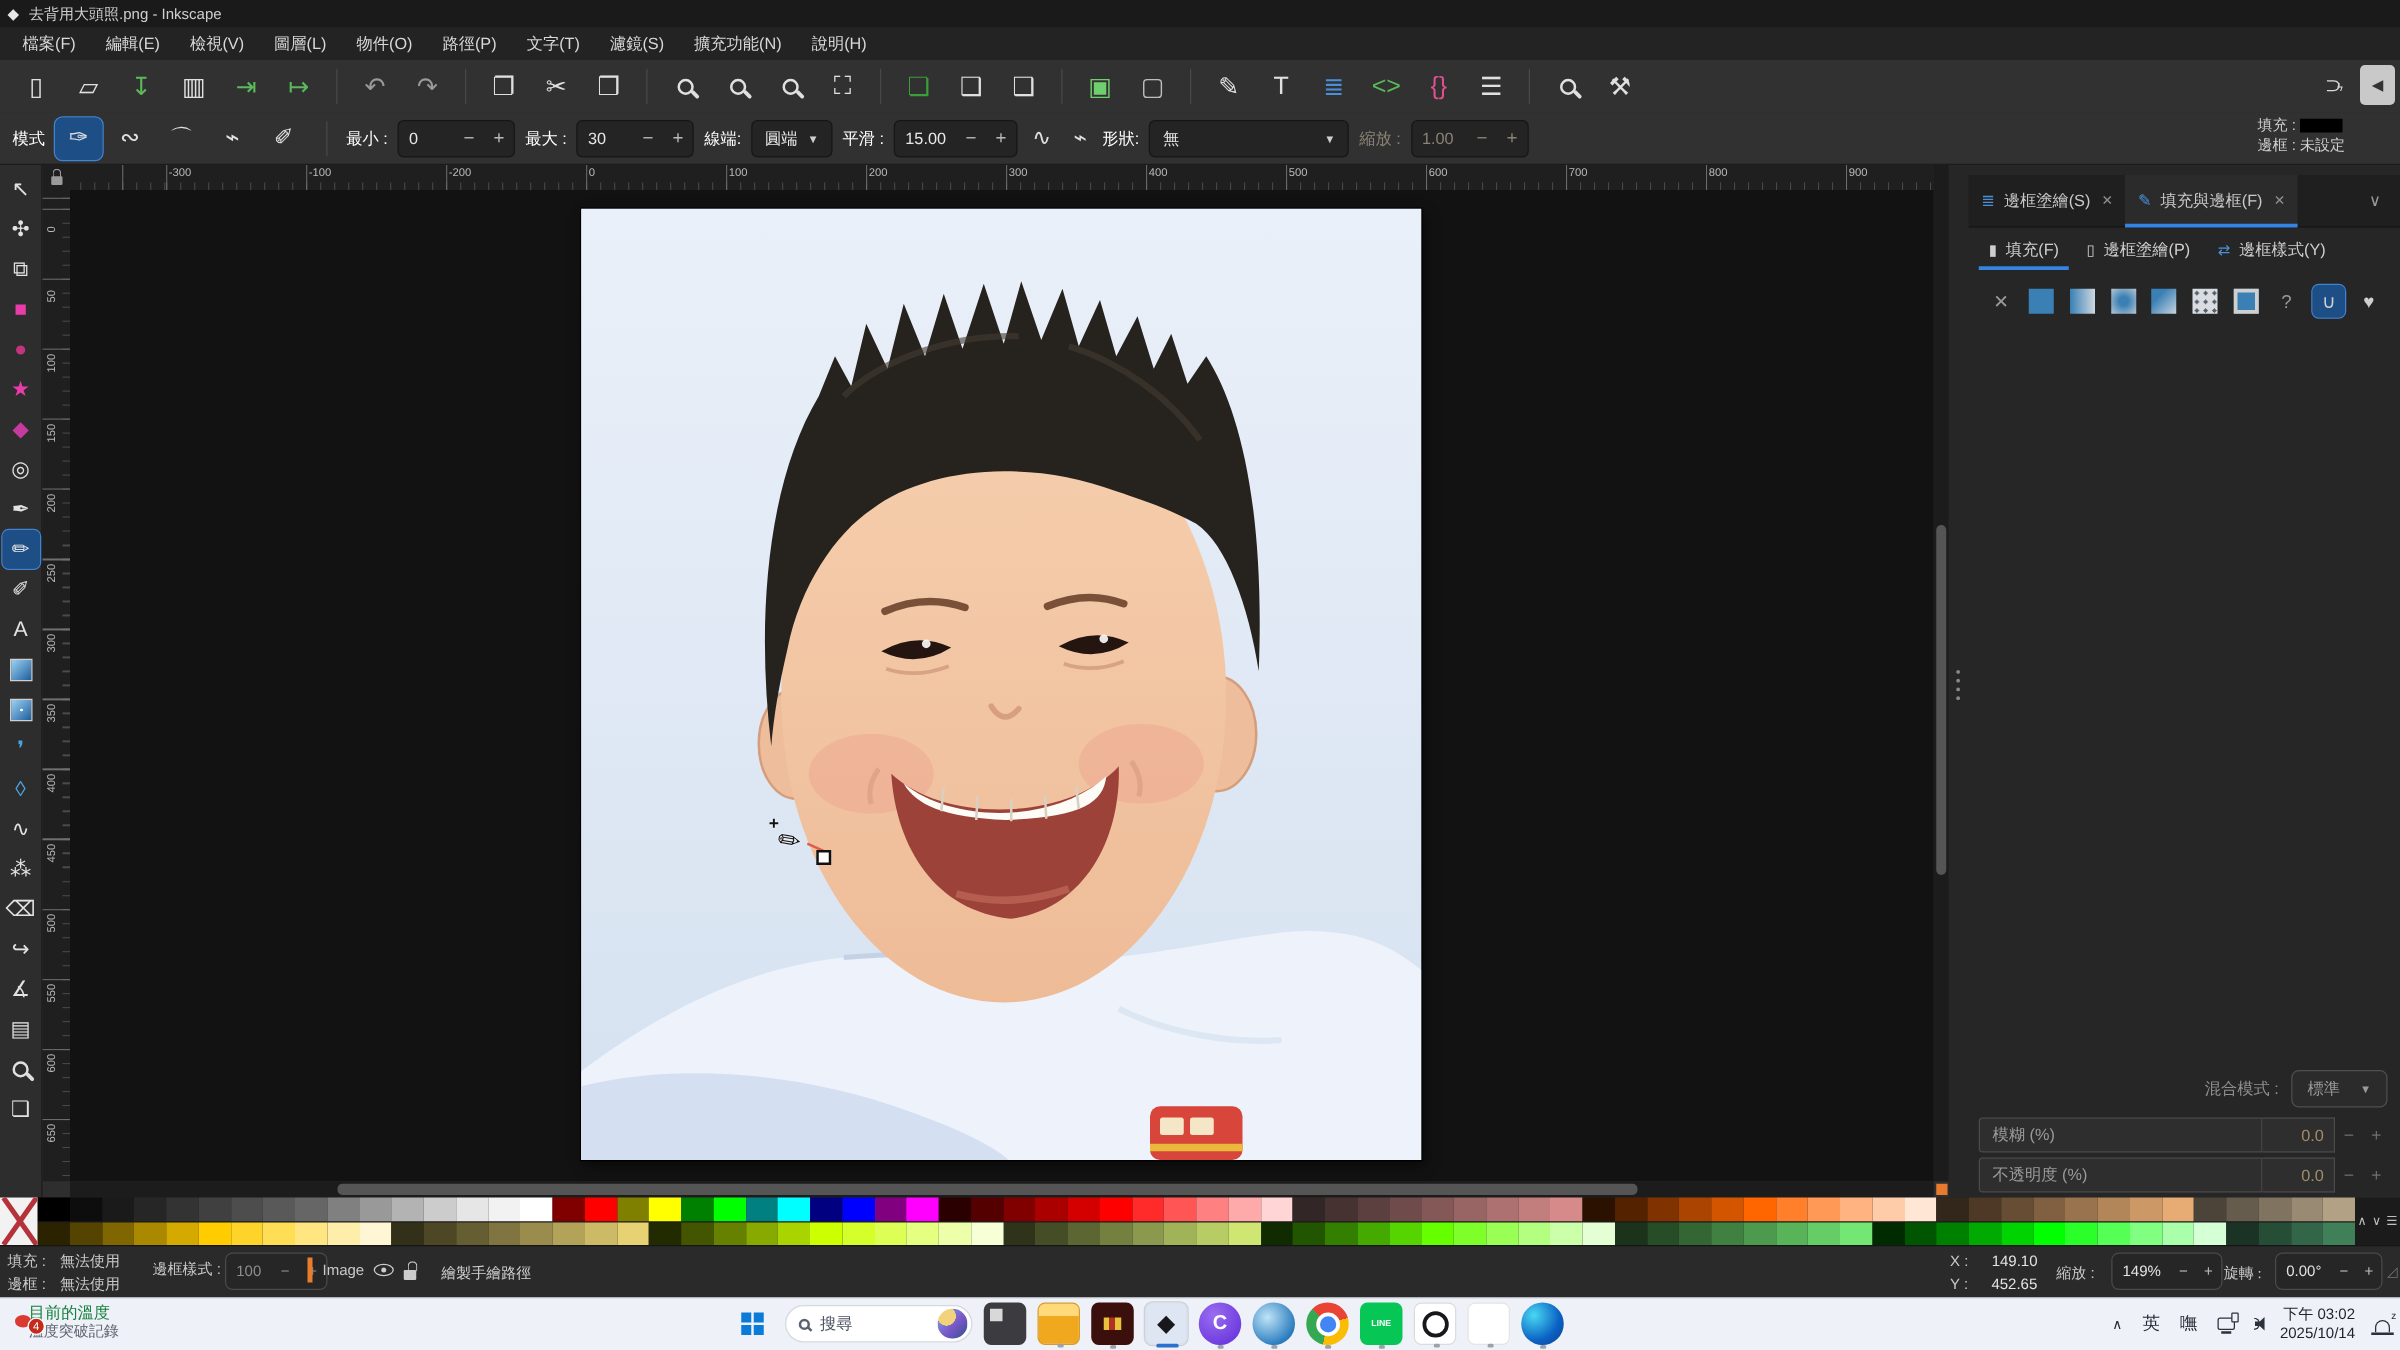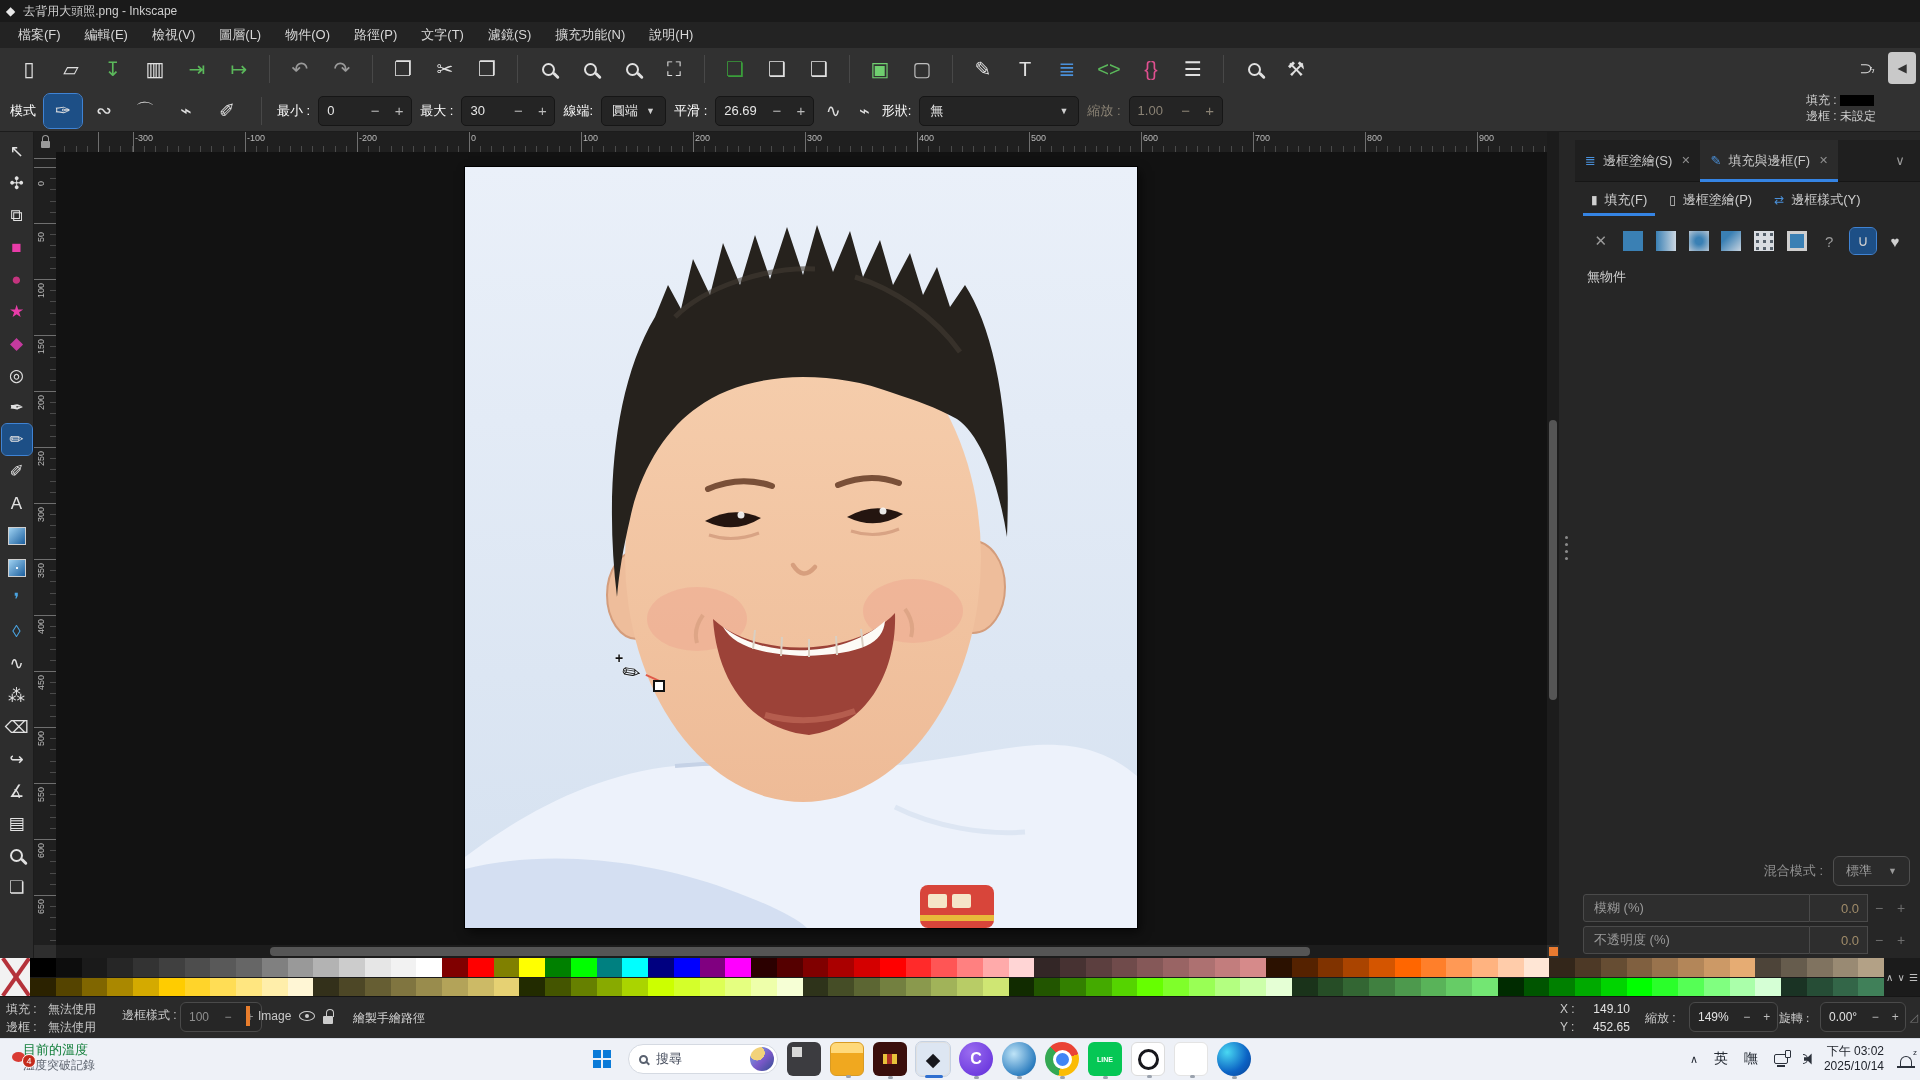--- a/index.html
+++ b/index.html
@@ -388,21 +388,21 @@
     <span class="pm">−</span>
     <span class="pm">+</span>
   </span>
   <span class="opt-label">線端:</span>
   <span class="drop">
     <span>圓端</span>
     <span class="arr">▼</span>
   </span>
   <span class="opt-label">平滑 :</span>
   <span class="spin">
-    <span class="val">26.69</span>
+    <span class="val">15.00</span>
     <span class="pm">−</span>
     <span class="pm">+</span>
   </span>
   <span id="opt-extra" style="display:flex;gap:10px;">
       <div class="opt-icon">∿</div>
       <div class="opt-icon">⌁</div>
     </span>
   <span class="opt-label">形狀:</span>
   <span class="drop" style="width:160px;justify-content:space-between;">
     <span>無</span>
@@ -663,21 +663,20 @@
       </div>
       <div class="pbtn">
         <span class="pb-sq pb-swatch"></span>
       </div>
       <div class="pbtn">?</div>
       <div class="fill-rules">
         <div class="fr-btn active">∪</div>
         <div class="fr-btn">♥</div>
       </div>
     </div>
-  <div id="no-objects">無物件</div>
 
   <div id="blend-row">
     <span class="lbl">混合模式 :</span>
     <span id="blend-drop">
       <span>標準</span>
       <span style="font-size:9px;">▼</span>
     </span>
   </div>
   <div class="slider-row" id="blur-row">
     <span class="bar">

